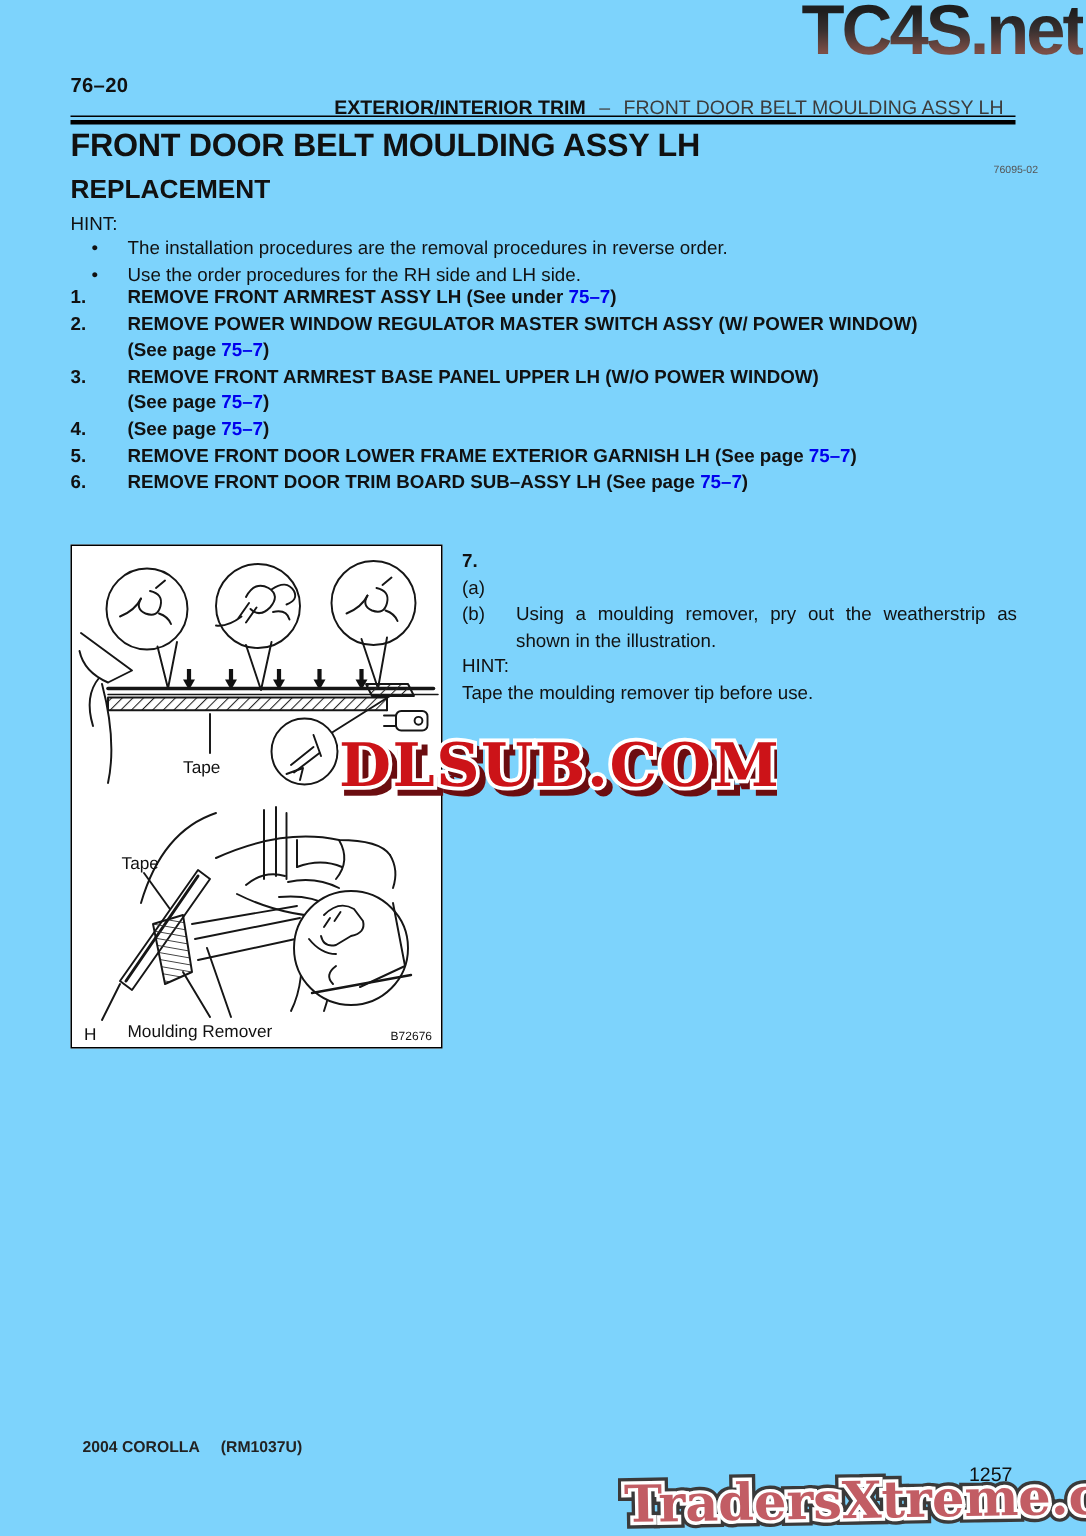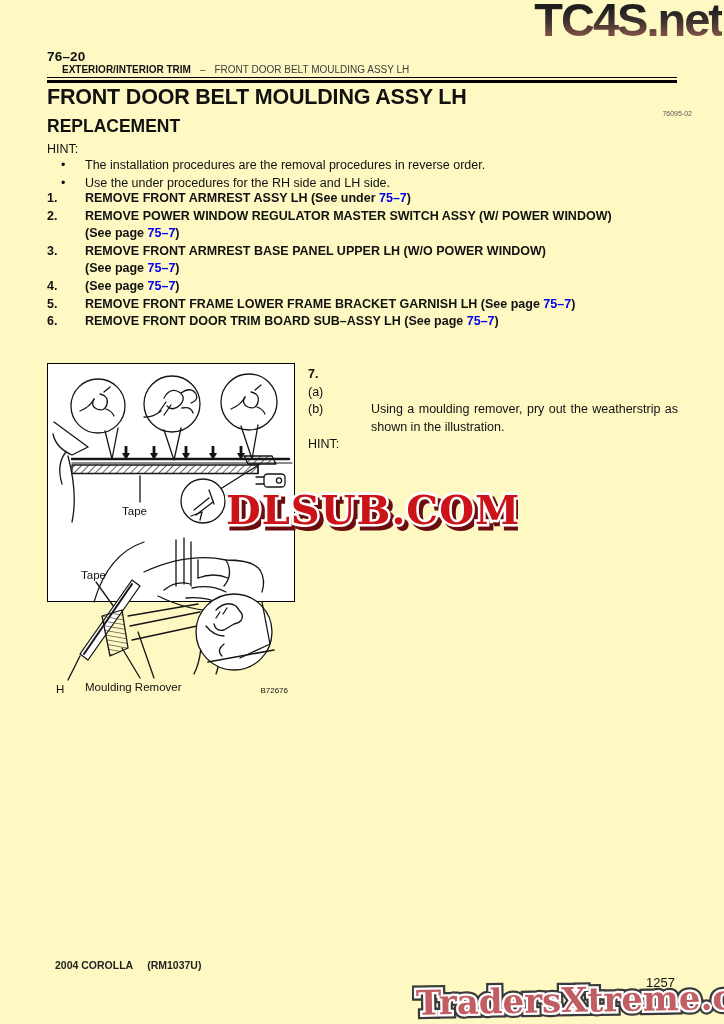--- a/index.html
+++ b/index.html
@@ -1,31 +1,31 @@
 <!DOCTYPE html>
 <html><head>
 <meta charset="utf-8">
 <style>
   * { margin:0; padding:0; box-sizing:border-box; }
   html,body { background:#ffffff; }
   body { font-family:"Liberation Sans", sans-serif; color:#111; }
-  .page { position:relative; width:724px; height:1024px; background:#fef9c3; overflow:hidden; }
+  .page { position:relative; width:724px; height:1024px; background:#7dd3fc; overflow:hidden; }
 
   
   .logo-tc4s {
     position:absolute; top:-8px; right:2px;
     font-size:47px; font-weight:bold; letter-spacing:-2px;
     background:linear-gradient(180deg,#1e1e1e 28%,#3a3130 52%,#7c4f47 78%,#463a38 100%);
     -webkit-background-clip:text; background-clip:text; color:transparent;
     filter:blur(.3px);
   }
 
   .pagecode { position:absolute; left:47px; top:49px; font-size:13.5px; font-weight:bold; letter-spacing:.2px; }
 
-  .runhead { position:absolute; left:62px; top:64px; width:630px; text-align:left; font-size:10px; color:#2b2b2b; white-space:nowrap; }
+  .runhead { position:absolute; left:39px; top:64px; width:630px; text-align:right; font-size:13px; color:#2b2b2b; white-space:nowrap; }
   .runhead .rh-bold { font-weight:bold; color:#111; }
   .runhead .rh-dash { margin:0 9px; color:#444; }
   .runhead .rh-topic { color:#3c3c3c; }
 
   .rule-thin  { position:absolute; left:47px; top:77px; width:630px; height:1px;   background:#000; }
   .rule-thick { position:absolute; left:47px; top:80px; width:630px; height:2.5px; background:#000; }
 
   .doc-title { position:absolute; left:47px; top:85px; font-size:21.5px; font-weight:bold; letter-spacing:-0.2px; white-space:nowrap; }
   .doc-code  { position:absolute; right:32px; top:110px; font-size:7px; color:#555; }
   .doc-sub   { position:absolute; left:47px; top:116px; font-size:17.5px; font-weight:bold; }
@@ -36,29 +36,29 @@
   .bullet-row .dot { width:38px; padding-left:14px; flex:none; }
 
   .steps { position:absolute; left:47px; top:190px; width:630px; font-size:12.5px; font-weight:bold; }
   .step { display:flex; }
   .step .num { width:38px; flex:none; line-height:17.6px; }
   .step .body { flex:1; }
   .step .body .ln { line-height:17.6px; white-space:nowrap; }
   a.pagelink { color:#0000ee; text-decoration:none; cursor:pointer; }
 
   
-  .figbox { position:absolute; left:47px; top:363px; width:248px; height:239px; border:1.7px solid #000; background:#fff; }
+  .figbox { position:absolute; left:47px; top:363px; width:248px; height:336px; border:1.7px solid #000; background:#fff; }
   .figbox svg { display:block; }
 
   
   .rightcol { position:absolute; left:308px; top:366px; width:370px; font-size:12.5px; }
   .rc-row { display:flex; line-height:17.6px; }
   .rc-row .lbl { width:36px; flex:none; }
   .rc-title { font-weight:bold; }
-  .rc-just { text-align:justify;margin-left:27px; }
+  .rc-just { text-align:justify; }
   .rc-hint { margin-top:0; line-height:17.6px; }
 
   
   .footer-left { position:absolute; left:55px; top:959px; font-size:10.5px; color:#222;font-weight:bold; }
   .footer-left .gap { display:inline-block; width:14px; }
 
   .au-frag { position:absolute; left:419px; top:990px; font-family:"Liberation Serif", serif; font-weight:bold; font-size:11px; color:#111; }
   .br-pagenum { position:absolute; left:646px; top:975px; font-size:13px; font-weight:normal; color:#111; }
 
   .wm-dlsub { position:absolute; left:218px; top:478px; z-index:30; }
@@ -84,21 +84,21 @@
   <div class="doc-sub">REPLACEMENT</div>
 
   <div class="hint-label">HINT:</div>
   <div class="bullets">
     <div class="bullet-row">
       <span class="dot">•</span>
       <span>The installation procedures are the removal procedures in reverse order.</span>
     </div>
     <div class="bullet-row">
       <span class="dot">•</span>
-      <span>Use the under procedures for the RH side and LH side.</span>
+      <span>Use the order procedures for the RH side and LH side.</span>
     </div>
   </div>
 
   <div class="steps">
     <div class="step">
       <span class="num">1.</span>
       <div class="body">
           <div class="ln"><span>REMOVE FRONT ARMREST ASSY LH (See under </span><a class="pagelink">75–7</a><span>)</span></div>
         </div>
     </div>
@@ -118,21 +118,21 @@
     </div>
     <div class="step">
       <span class="num">4.</span>
       <div class="body">
         <div class="ln"><span>(See page </span><a class="pagelink">75–7</a><span>)</span></div>
       </div>
     </div>
     <div class="step">
       <span class="num">5.</span>
       <div class="body">
-          <div class="ln"><span>REMOVE FRONT FRAME LOWER FRAME BRACKET GARNISH LH (See page </span><a class="pagelink">75–7</a><span>)</span></div>
+          <div class="ln"><span>REMOVE FRONT DOOR LOWER FRAME EXTERIOR GARNISH LH (See page </span><a class="pagelink">75–7</a><span>)</span></div>
         </div>
     </div>
     <div class="step">
       <span class="num">6.</span>
       <div class="body">
           <div class="ln"><span>REMOVE FRONT DOOR TRIM BOARD SUB–ASSY LH (See page </span><a class="pagelink">75–7</a><span>)</span></div>
         </div>
     </div>
   </div>
 
@@ -249,20 +249,21 @@
       <span class="lbl">7.</span>
     </div>
     <div class="rc-row">
       <span class="lbl">(a)</span>
     </div>
     <div class="rc-row">
       <span class="lbl">(b)</span>
       <span class="rc-just" style="flex:1">Using a moulding remover, pry out the weatherstrip as shown in the illustration.</span>
     </div>
     <div class="rc-hint">HINT:</div>
+    <div class="rc-hint">Tape the moulding remover tip before use.</div>
   </div>
 
   <div class="footer-left">
     <span>2004 COROLLA</span><span class="gap"></span><span>(RM1037U)</span>
   </div>
   <div class="au-frag">Au</div>
   <div class="br-pagenum">1257</div>
 
   <svg class="wm-dlsub" width="300" height="62" viewBox="0 0 300 62">
     <text class="wmtxt" x="8" y="46" font-size="40" letter-spacing="1" fill="#6b0d10" stroke="#6b0d10" stroke-width="5" transform="translate(4,4)">DLSUB.COM</text>

